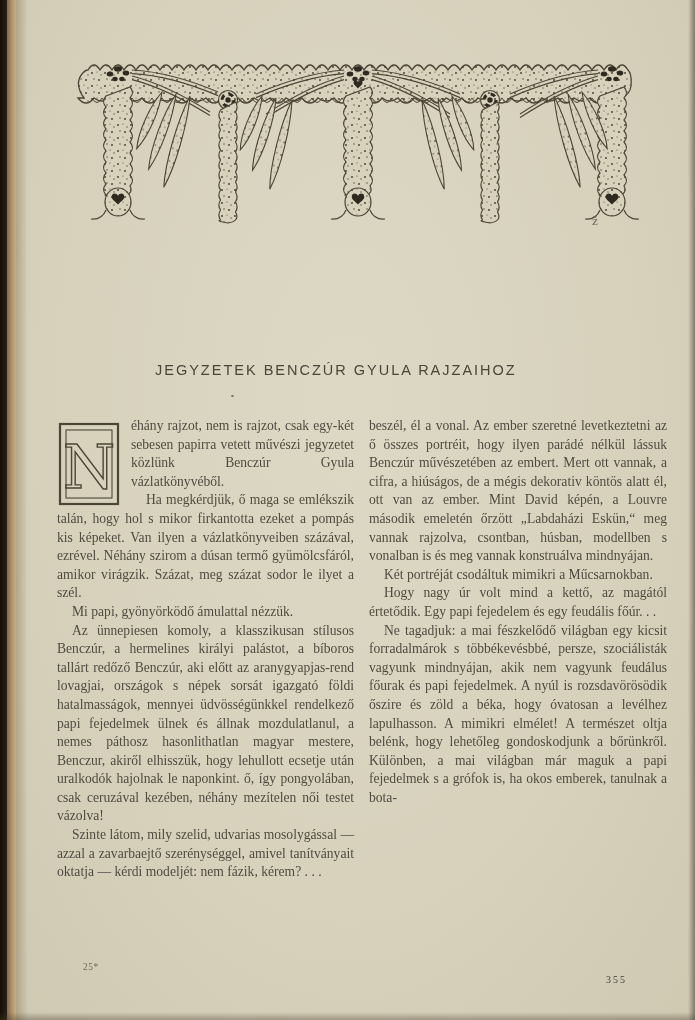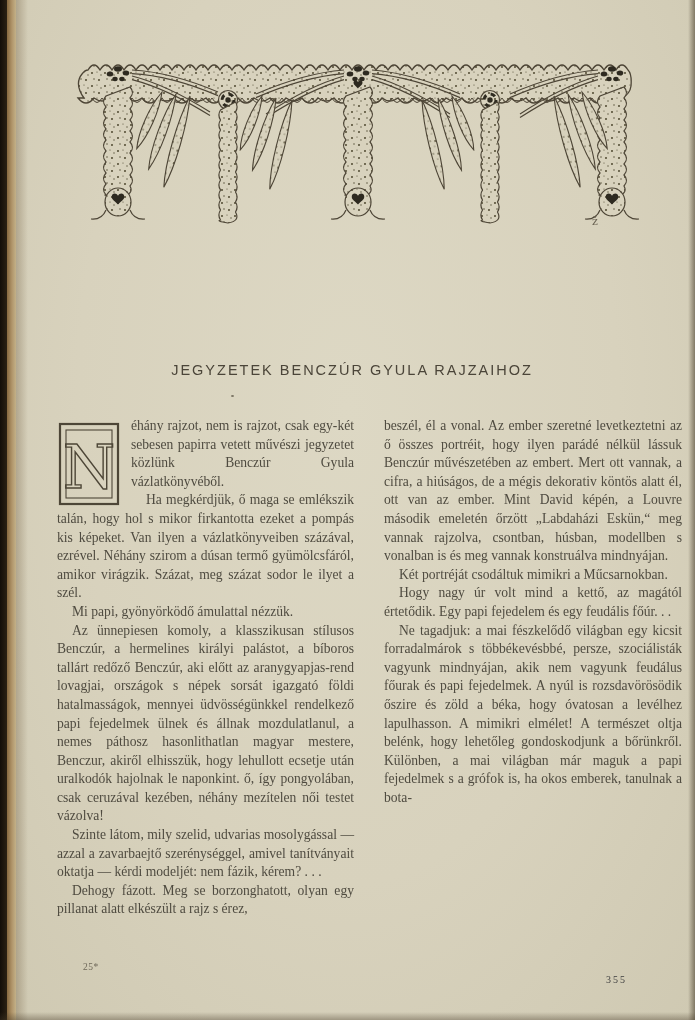--- a/index.html
+++ b/index.html
@@ -13,32 +13,32 @@
   .edge-left-dark{left:0;width:7px;background:linear-gradient(90deg,#130e08,#2b2113);}
   .edge-left-tan{left:7px;width:9px;background:linear-gradient(90deg,#87693f,#b0956a 55%,#c3b188);}
   .edge-left-blend{left:16px;width:12px;background:linear-gradient(90deg,rgba(110,90,60,.35),rgba(110,90,60,0));}
   .edge-right{right:0;width:7px;background:linear-gradient(270deg,rgba(62,52,36,.55),rgba(62,52,36,0));}
   .edge-bottom{position:absolute;left:0;bottom:0;width:100%;height:8px;background:linear-gradient(0deg,rgba(70,58,40,.38),rgba(70,58,40,0));}
 
   #ornament{position:absolute;left:70px;top:50px;width:575px;height:195px;}
   .monogram{position:absolute;left:592px;top:215px;font-size:11px;color:#6b6454;font-family:"DejaVu Serif",serif;}
 
   .title{
-    position:absolute;left:132px;top:362px;width:440px;text-align:center;
+    position:absolute;left:155px;top:362px;width:440px;text-align:left;
     font-family:"Liberation Sans","DejaVu Sans",sans-serif;
     font-size:14.5px;font-weight:500;letter-spacing:2px;color:#4b4539;white-space:nowrap;
   }
   .speck{position:absolute;left:231px;top:395px;width:3px;height:2px;background:#7b7464;border-radius:50%;}
 
   .col{
     position:absolute;top:417px;text-align:justify;
     color:#4f4b40;font-size:13.6px;line-height:18.6px;
   }
   .col-left{left:57px;width:297px;}
-  .col-right{left:384px;width:298px;}
+  .col-right{left:369px;width:298px;}
   .col p{margin:0;padding:0;}
   .col p.indent{text-indent:15px;}
 
   .dropcap{float:left;width:64px;height:86px;margin:4px 10px 2px 0;}
 
   .sig{position:absolute;left:83px;top:962px;font-size:9.5px;color:#6e6859;letter-spacing:.5px;}
   .pagenum{position:absolute;left:606px;top:974px;font-size:10px;letter-spacing:2px;color:#404040;}
 </style>
 </head>
 <body>
@@ -192,21 +192,20 @@
     <svg class="dropcap" viewBox="0 0 64 86">
       <rect x="3" y="3" width="58" height="80" fill="none" stroke="#4d4637" stroke-width="2.2"></rect>
       <rect x="9" y="9" width="46" height="68" fill="none" stroke="#4d4637" stroke-width="1.1"></rect>
       <text x="32" y="67" font-size="60" text-anchor="middle" font-family="DejaVu Serif, serif" fill="none" stroke="#4d4637" stroke-width="1.4">N</text>
     </svg><span>éhány rajzot, nem is rajzot, csak egy-két sebesen papirra vetett művészi jegyzetet közlünk Benczúr Gyula vázlatkönyvéből.</span>
   </p>
   <p class="para indent">Ha megkérdjük, ő maga se emlékszik talán, hogy hol s mikor firkantotta ezeket a pompás kis képeket. Van ilyen a vázlatkönyveiben százával, ezrével. Néhány szirom a dúsan termő gyümölcsfáról, amikor virágzik. Százat, meg százat sodor le ilyet a szél.</p>
   <p class="para indent">Mi papi, gyönyörködő ámulattal nézzük.</p>
   <p class="para indent">Az ünnepiesen komoly, a klasszikusan stílusos Benczúr, a hermelines királyi palástot, a bíboros tallárt redőző Benczúr, aki előtt az aranygyapjas-rend lovagjai, országok s népek sorsát igazgató földi hatalmasságok, mennyei üdvösségünkkel rendelkező papi fejedelmek ülnek és állnak mozdulatlanul, a nemes páthosz hasonlithatlan magyar mestere, Benczur, akiről elhisszük, hogy lehullott ecsetje után uralkodók hajolnak le naponkint. ő, így pongyolában, csak ceruzával kezében, néhány mezítelen női testet vázolva!</p>
   <p class="para indent">Szinte látom, mily szelid, udvarias mosolygással — azzal a zavarbaejtő szerénységgel, amivel tanítványait oktatja — kérdi modeljét: nem fázik, kérem? . . .</p>
-  <p class="para indent">Dehogy fázott. Meg se borzonghatott, olyan egy pillanat alatt elkészült a rajz s érez,</p>
 </div>
 
 <div class="col col-right">
   <p class="para">beszél, él a vonal. Az ember szeretné levetkeztetni az ő összes portréit, hogy ilyen parádé nélkül lássuk Benczúr művészetében az embert. Mert ott vannak, a cifra, a hiúságos, de a mégis dekorativ köntös alatt él, ott van az ember. Mint David képén, a Louvre második emeletén őrzött „Labdaházi Eskün,“ meg vannak rajzolva, csontban, húsban, modellben s vonalban is és meg vannak konstruálva mindnyájan.</p>
   <p class="para indent">Két portréját csodáltuk mimikri a Műcsarnokban.</p>
   <p class="para indent">Hogy nagy úr volt mind a kettő, az magától értetődik. Egy papi fejedelem és egy feudális főúr. . .</p>
   <p class="para indent">Ne tagadjuk: a mai fészkelődő világban egy kicsit forradalmárok s többékevésbbé, persze, szociálisták vagyunk mindnyájan, akik nem vagyunk feudálus főurak és papi fejedelmek. A nyúl is rozsdavörösödik őszire és zöld a béka, hogy óvatosan a levélhez lapulhasson. A mimikri elmélet! A természet oltja belénk, hogy lehetőleg gondoskodjunk a bőrünkről. Különben, a mai világban már maguk a papi fejedelmek s a grófok is, ha okos emberek, tanulnak a bota-</p>
 </div>
 
 <div class="sig">25*</div>

